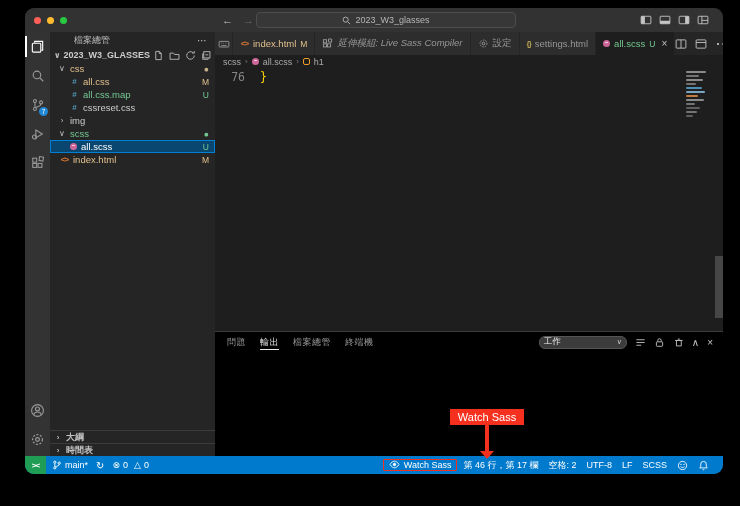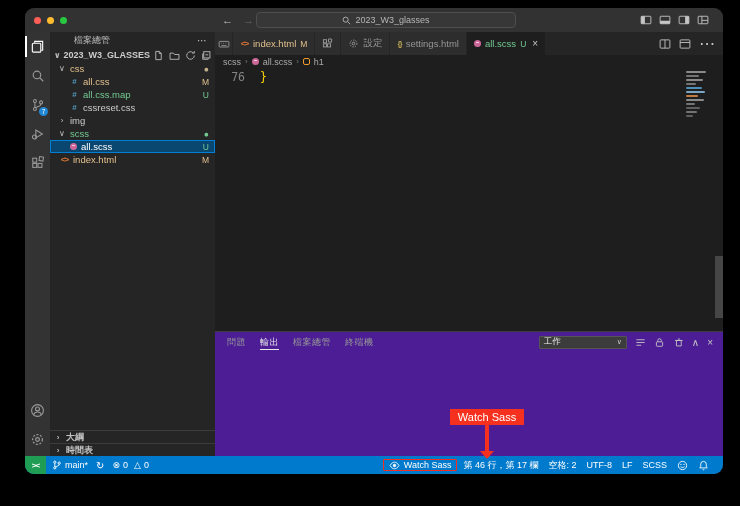--- a/index.html
+++ b/index.html
@@ -66,35 +66,35 @@
   .bc-symbol{width:7px;height:7px;border:1.2px solid #ee9d28;border-radius:2px;flex:0 0 auto}
   .editor{flex:1 1 auto;position:relative;background:#1e1e1e;min-height:0;
     font-family:"DejaVu Sans Mono","Liberation Mono",monospace}
   .codeline{display:flex;padding-top:2px;font-size:11.5px;line-height:14px}
   .lnum{width:30px;text-align:right;color:#858585;flex:0 0 auto}
   .code{margin-left:15px;color:#ffd700}
   .minimap{position:absolute;right:10px;top:3px;width:27px;display:flex;flex-direction:column;gap:2px}
   .mmrow{height:2px;border-radius:1px}
   .scrollthumb{position:absolute;right:0;top:188px;width:8px;height:62px;background:rgba(120,120,120,.45)}
   
-  .panel{height:125px;border-top:1px solid #3c3c3c;background:#4c1d95;flex:0 0 auto;display:flex;flex-direction:column}
+  .panel{height:125px;border-top:1px solid #3c3c3c;background:#000000;flex:0 0 auto;display:flex;flex-direction:column}
   .panelhead{height:20px;display:flex;align-items:center;padding:0 10px 0 12px;gap:14px}
   .ptab{font-size:9px;color:#969696;letter-spacing:.5px;height:100%;display:flex;align-items:center;position:relative}
   .ptab.active{color:#e7e7e7}
   .ptab.active::after{content:"";position:absolute;left:0;right:0;bottom:2px;height:1px;background:#e7e7e7}
   .pcontrols{margin-left:auto;display:flex;align-items:center;gap:8px;color:#c5c5c5}
-  .pdropdown{width:88px;height:13px;background:#3c3c3c;border:1px solid #555;border-radius:1px;
+  .pdropdown{width:88px;height:13px;background:#3c3c3c;border:1px solid #555;border-radius:6px;
     display:flex;align-items:center;font-size:8.5px;color:#f0f0f0;padding:0 4px;gap:4px}
   .pdropdown .dchev{margin-left:auto;font-size:7px;color:#cccccc}
   .picon{font-size:10px;display:flex;align-items:center}
   
   .statusbar{height:18px;background:#007acc;display:flex;align-items:center;color:#fff;font-size:9px;flex:0 0 auto}
   .remote{width:21px;height:18px;background:#1f9d55;display:flex;align-items:center;justify-content:center;
     font-size:8px;font-weight:bold;letter-spacing:-1px;flex:0 0 auto}
-  .sitem{display:flex;align-items:center;gap:3px;padding:0 4px;height:100%}
+  .sitem{display:flex;gap:3px;padding:0 4px;height:100%}
   .sleft{display:flex;align-items:center;margin-left:2px}
   .sright{margin-left:auto;display:flex;align-items:center;padding-right:10px;gap:2px}
   .watchsass{border:1.5px solid #f5301e;border-radius:1px;padding:0 5px;gap:4px}
   
   .ann-label{position:absolute;left:450px;top:409px;width:74px;height:16px;background:#f5301e;
     color:#fff;font-size:11px;display:flex;align-items:center;justify-content:center;z-index:50}
   .ann-line{position:absolute;left:485px;top:425px;width:4px;height:27px;background:#f5301e;z-index:50}
   .ann-head{position:absolute;left:480px;top:451px;width:0;height:0;z-index:50;
     border-left:7px solid transparent;border-right:7px solid transparent;border-top:8px solid #f5301e}
   svg{flex:0 0 auto}
@@ -286,20 +286,21 @@
             <span class="tlabel c-mod">index.html</span>
             <span class="tbadge b-mod">M</span>
           </div>
           <div class="tab italic">
             <svg width="11" height="11" viewBox="0 0 16 16" fill="none" stroke="#9d9d9d" stroke-width="1.3">
                 <rect x="2" y="8.5" width="4.5" height="4.5"></rect>
                 <rect x="8" y="8.5" width="4.5" height="4.5"></rect>
                 <rect x="2" y="2.5" width="4.5" height="4.5"></rect>
                 <rect x="9.5" y="1.5" width="4.5" height="4.5" transform="rotate(8 11.7 3.7)"></rect>
               </svg>
+            <span class="tlabel">延伸模組: Live Sass Compiler</span>
           </div>
           <div class="tab">
             <svg class="gear-mini" width="11" height="11" viewBox="0 0 16 16" fill="none" stroke="currentColor" stroke-width="1.4">
                 <circle cx="8" cy="8" r="5" stroke-dasharray="2 1.7"></circle>
                 <circle cx="8" cy="8" r="1.9"></circle>
               </svg>
             <span class="tlabel">設定</span>
           </div>
           <div class="tab">
             <span class="glyph-json">{}</span>

